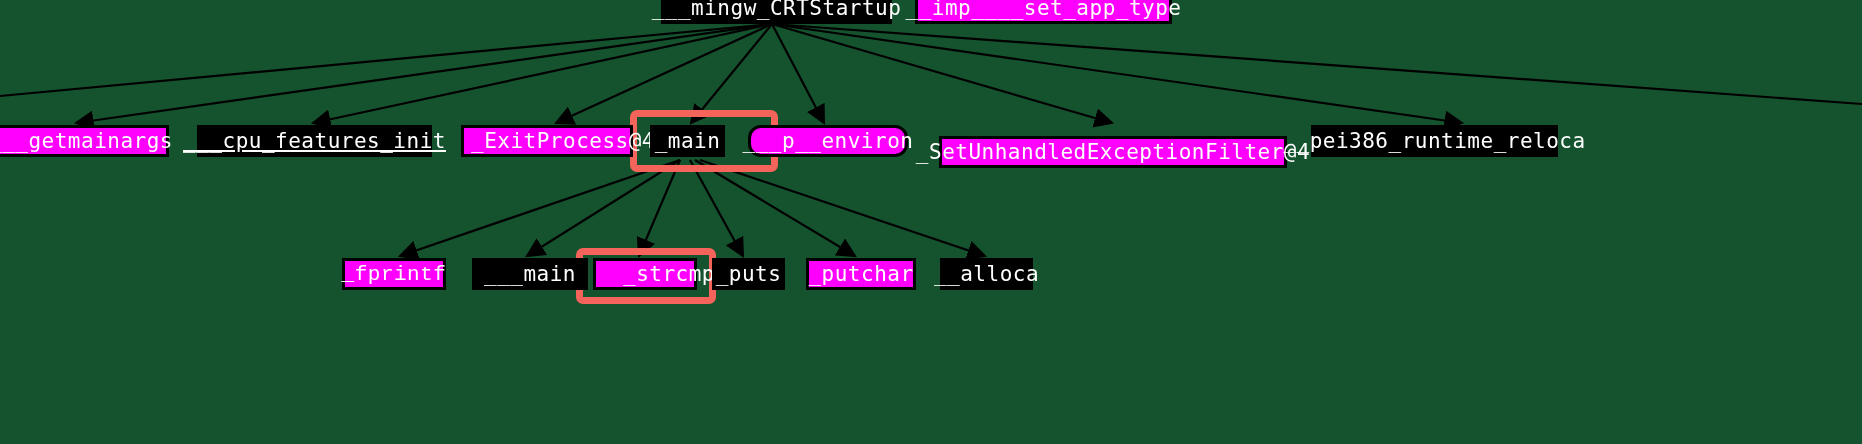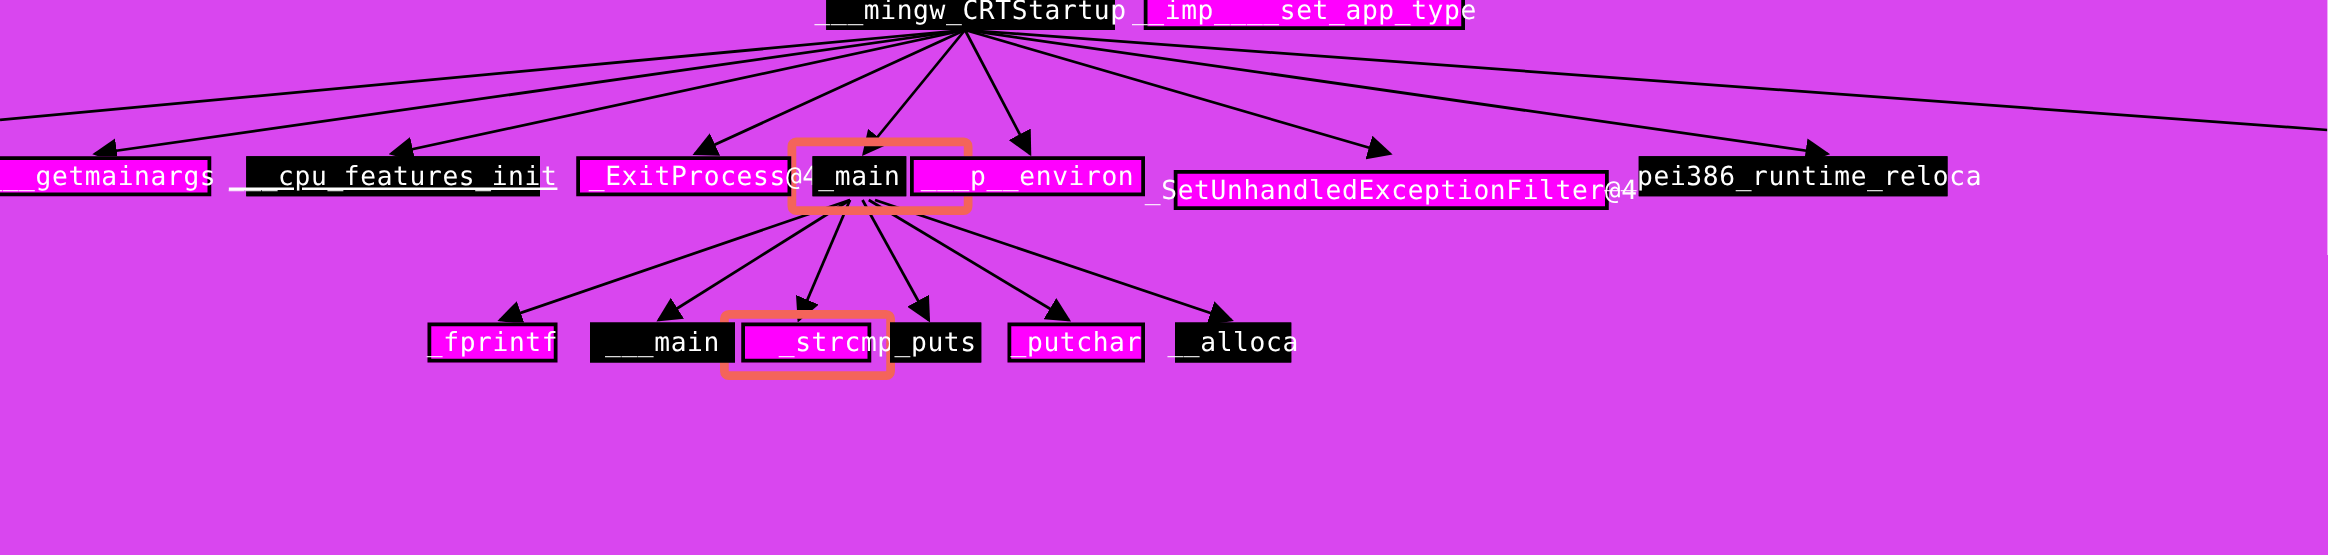--- a/index.html
+++ b/index.html
@@ -4,21 +4,21 @@
 <style>
   html, body {
     margin: 0;
     padding: 0;
     background: #ffffff;
   }
   #canvas {
     position: relative;
     width: 1862px;
     height: 444px;
-    background: #d946ef;
+    background: #14532d;
     overflow: hidden;
     font-family: "DejaVu Sans Mono", "Liberation Mono", monospace;
     text-align: right;
   }
   #edge-layer {
     position: absolute;
     left: 0;
     top: 0;
     width: 1862px;
     height: 444px;
@@ -97,30 +97,30 @@
       </div>
       <div class="node fill-black" style="left: 197px; top: 125px; width: 235px; text-decoration: underline;">
         <span>___cpu_features_init</span>
       </div>
       <div class="node fill-magenta" style="left: 461px; top: 125px; width: 172px; padding-left: 32px;">
         <span>_ExitProcess@4</span>
       </div>
       <div class="node fill-black" style="left: 650px; top: 125px; width: 75px;">
         <span>_main</span>
       </div>
-      <div class="node fill-magenta" style="left: 728px; top: 125px; width: 188px;">
+      <div class="node fill-magenta" style="left: 748px; top: 125px; width: 160px; border-radius: 13px;">
         <span>___p__environ</span>
       </div>
       <div class="node fill-magenta" style="left: 939px; top: 136px; width: 348px;">
         <span>_SetUnhandledExceptionFilter@4</span>
       </div>
       <div class="node fill-black" style="left: 1311px; top: 125px; width: 247px;">
         <span>__pei386_runtime_reloca</span>
       </div>
-      <div class="node fill-magenta" style="left: 342px; top: 258px; width: 104px;">
+      <div class="node fill-magenta" style="left: 342px; top: 258px; width: 104px; font-family: Liberation Mono, monospace;">
         <span>_fprintf</span>
       </div>
       <div class="node fill-black" style="left: 472px; top: 258px; width: 116px;">
         <span>___main</span>
       </div>
       <div class="node fill-magenta" style="left: 593px; top: 258px; width: 104px; padding-left: 48px;">
         <span>_strcmp</span>
       </div>
       <div class="node fill-black" style="left: 712px; top: 258px; width: 73px;">
         <span>_puts</span>

